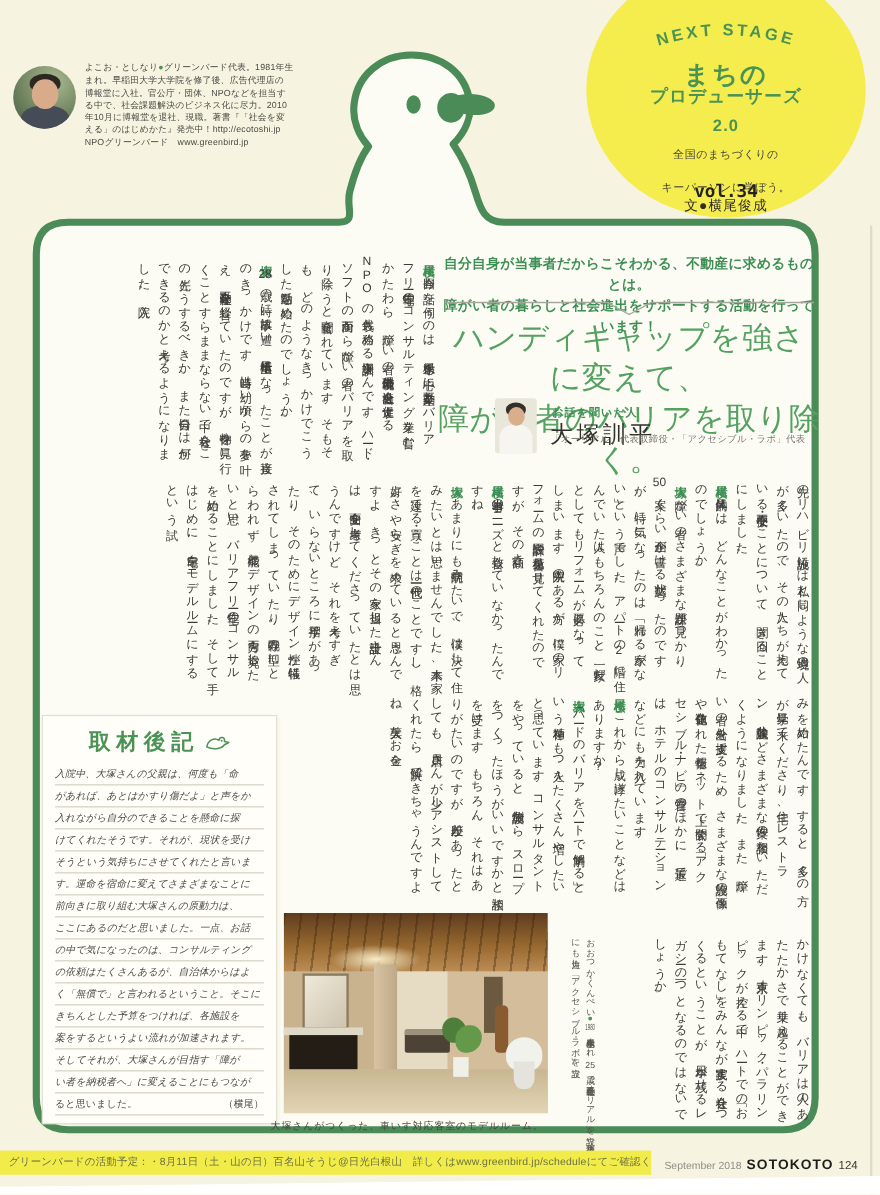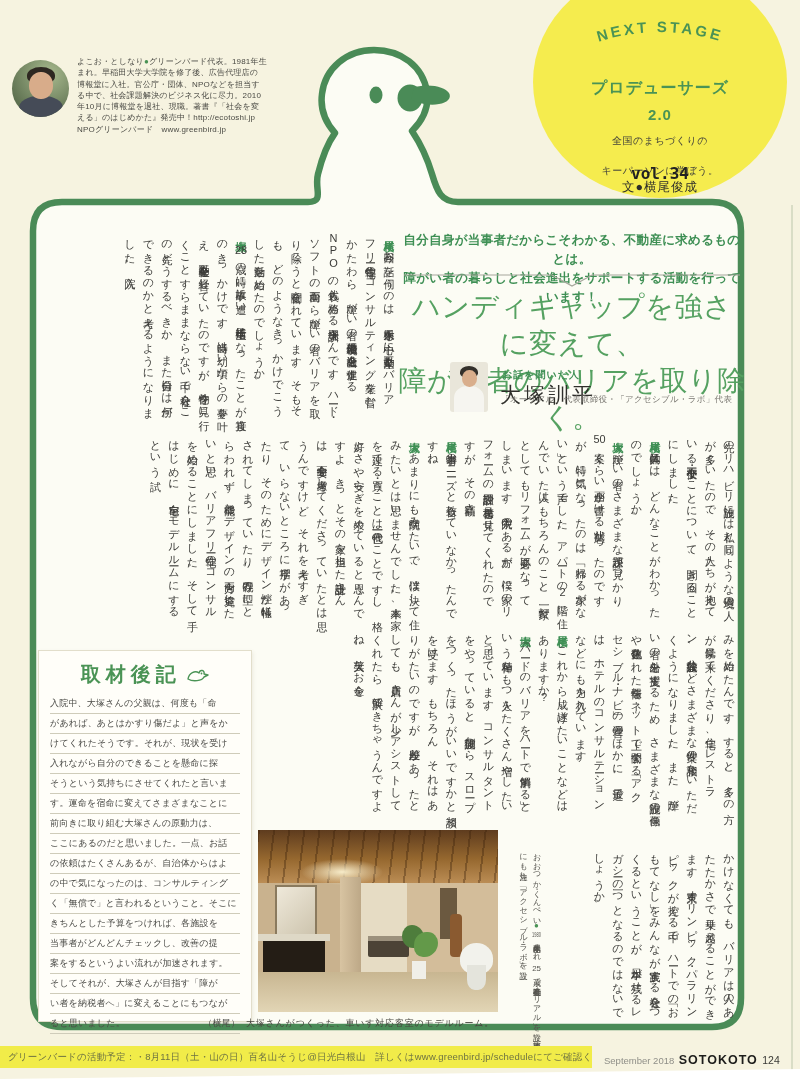--- a/index.html
+++ b/index.html
@@ -61,21 +61,21 @@
   .band2{left:42px;top:433px;width:696px;height:181px;}
   .band3{left:256px;top:627px;width:482px;height:182px;}
   .band4{left:560px;top:846px;width:178px;height:169px;}
   .profile{left:497px;top:848px;width:46px;height:212px;font-size:8px;line-height:13.5px;color:#55544e;letter-spacing:0;}
 
   
   .afterword{left:38px;top:650px;width:214px;height:372px;background:#fffef9;
     border:1px solid #e2decb;box-shadow:1px 2px 4px rgba(120,110,70,0.12);z-index:2;box-sizing:border-box;}
   .aw-title-row{margin-top:10px;text-align:center;color:#4a9355;}
   .aw-title{font-size:20px;font-weight:bold;letter-spacing:5px;vertical-align:middle;}
-  .aw-body{padding:6px 11px 0 11px;}
+  .aw-body{padding:6px 11px 0 11px;font-style:italic;}
   .aw-line{font-size:9px;line-height:19px;color:#4b4b47;border-bottom:1px solid #cfccba;
     letter-spacing:0.2px;white-space:nowrap;overflow:hidden;}
   .aw-last{display:flex;justify-content:space-between;align-items:flex-end;}
 
   
   .photo{left:258px;top:830px;width:240px;height:182px;background:#d8c5a6;overflow:hidden;z-index:2;}
   .photo div{position:absolute;}
   .ph-ceiling{left:0;top:0;width:100%;height:29%;
     background:
       repeating-linear-gradient(97deg,rgba(55,30,8,0.35) 0 2px,rgba(0,0,0,0) 2px 15px),
@@ -146,20 +146,21 @@
     <div class="bio-line">NPOグリーンバード　www.greenbird.jp</div>
   </div>
 
 <div class="abs badge">
   <svg class="badge-arc" width="254" height="44" viewBox="0 0 254 44">
     <path id="arcpath" d="M 40 40 A 200 200 0 0 1 214 40" fill="none"></path>
     <text font-size="15" font-weight="bold" fill="#4a9355" letter-spacing="3" font-family="Liberation Sans, DejaVu Sans, sans-serif">
       <textPath href="#arcpath" startOffset="50%" text-anchor="middle">NEXT STAGE</textPath>
     </text>
   </svg>
+  <div class="badge-t1">まちの</div>
   <div class="badge-t2">プロデューサーズ</div>
   <div class="badge-t3">2.0</div>
   <div class="badge-s1">全国のまちづくりの</div>
   <div class="badge-s2">キーパーソンに学ぼう。</div>
   <div class="badge-vol">vol.34</div>
   <div class="badge-credit">文●横尾俊成</div>
 </div>
 
 <div class="abs lead">
   <div>自分自身が当事者だからこそわかる、不動産に求めるものとは。</div>
@@ -207,31 +208,30 @@
   <div class="aw-title-row">
     <span class="aw-title">取材後記</span>
     <svg width="24" height="18" viewBox="0 0 24 18" style="vertical-align:middle">
       <path d="M 3 13 C 4 7 10 4 14 7 C 15 3 20 4 19 8 L 23 9 L 19 11 C 17 15 8 16 3 13 Z" fill="none" stroke="#4a9355" stroke-width="1.4" stroke-linejoin="round"></path>
       <circle cx="16.5" cy="7.5" r="0.9" fill="#4a9355"></circle>
     </svg>
   </div>
   <div class="aw-body">
       <div class="aw-line">入院中、大塚さんの父親は、何度も「命</div>
       <div class="aw-line">があれば、あとはかすり傷だよ」と声をか</div>
+      <div class="aw-line">入れながら自分のできることを懸命に探</div>
       <div class="aw-line">けてくれたそうです。それが、現状を受け</div>
-      <div class="aw-line">入れながら自分のできることを懸命に探</div>
       <div class="aw-line">そうという気持ちにさせてくれたと言いま</div>
       <div class="aw-line">す。運命を宿命に変えてさまざまなことに</div>
       <div class="aw-line">前向きに取り組む大塚さんの原動力は、</div>
       <div class="aw-line">ここにあるのだと思いました。一点、お話</div>
+      <div class="aw-line">の中で気になったのは、コンサルティング</div>
       <div class="aw-line">の依頼はたくさんあるが、自治体からはよ</div>
-      <div class="aw-line">の中で気になったのは、コンサルティング</div>
       <div class="aw-line">く「無償で」と言われるということ。そこに</div>
       <div class="aw-line">きちんとした予算をつければ、各施設を</div>
-      <div class="aw-line">当事者がどんどんチェックし、改善の提</div>
       <div class="aw-line">案をするというよい流れが加速されます。</div>
       <div class="aw-line">そしてそれが、大塚さんが目指す「障が</div>
       <div class="aw-line">い者を納税者へ」に変えることにもつなが</div>
     </div>
   <div class="aw-line aw-last" style="margin:0 11px;">
     <span>ると思いました。</span>
     <span>（横尾）</span>
   </div>
 </div>
 

